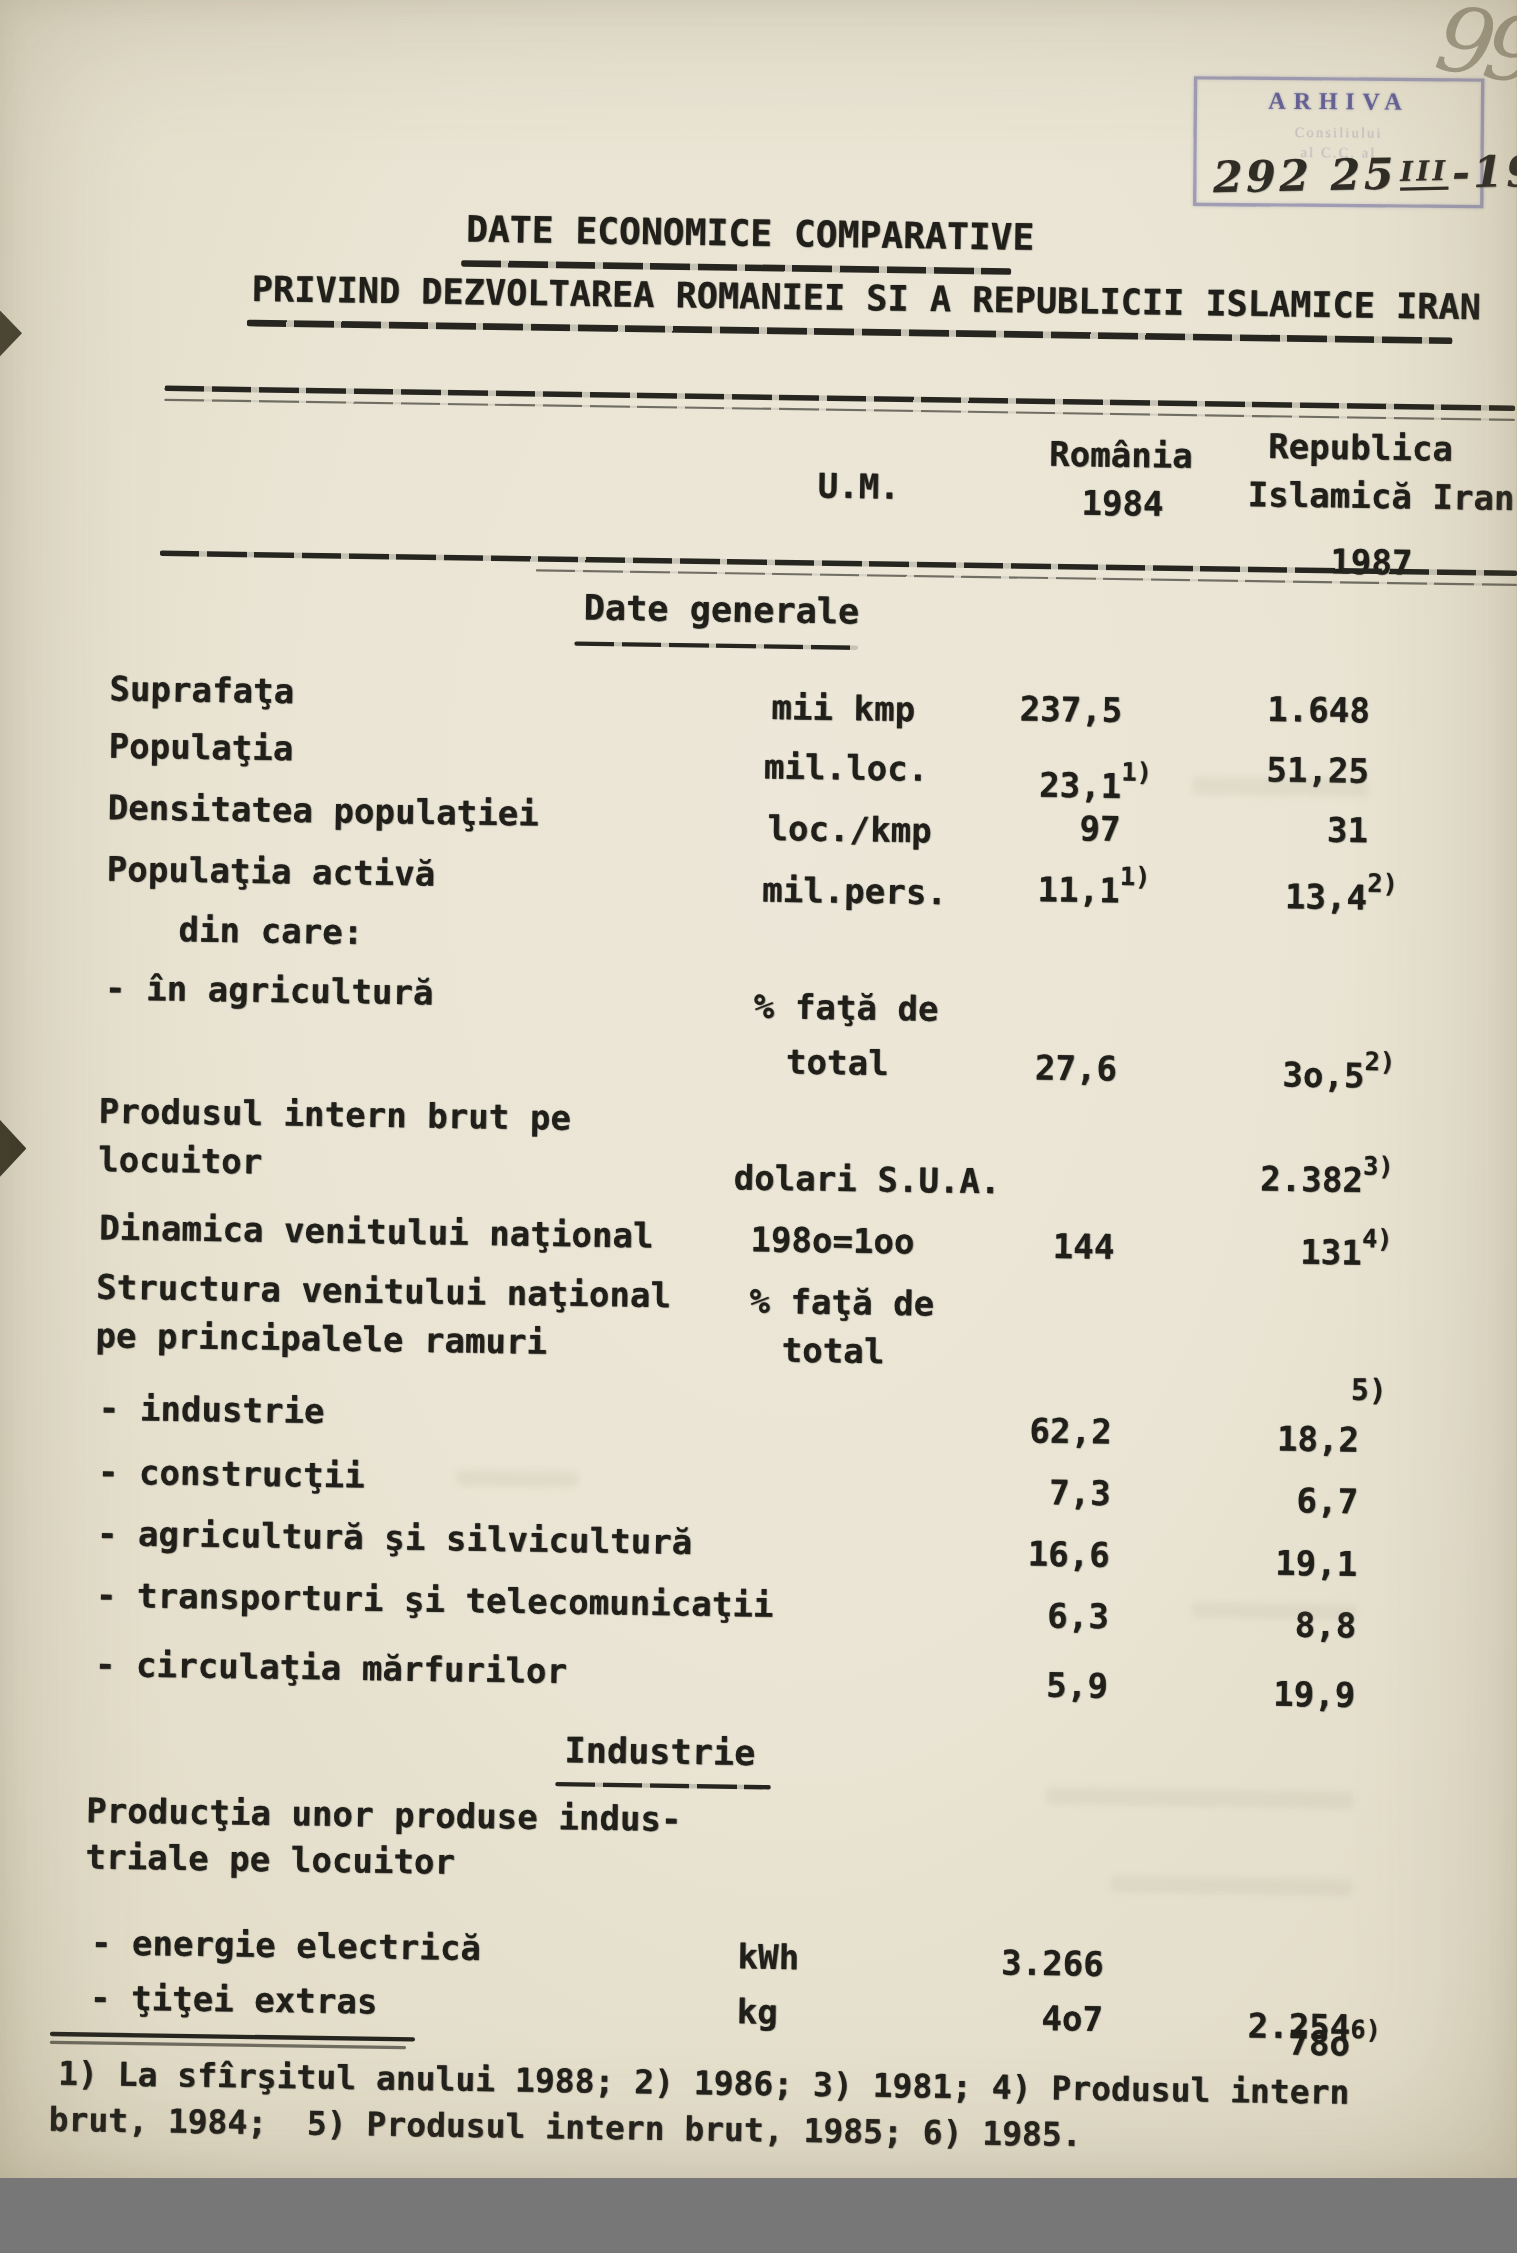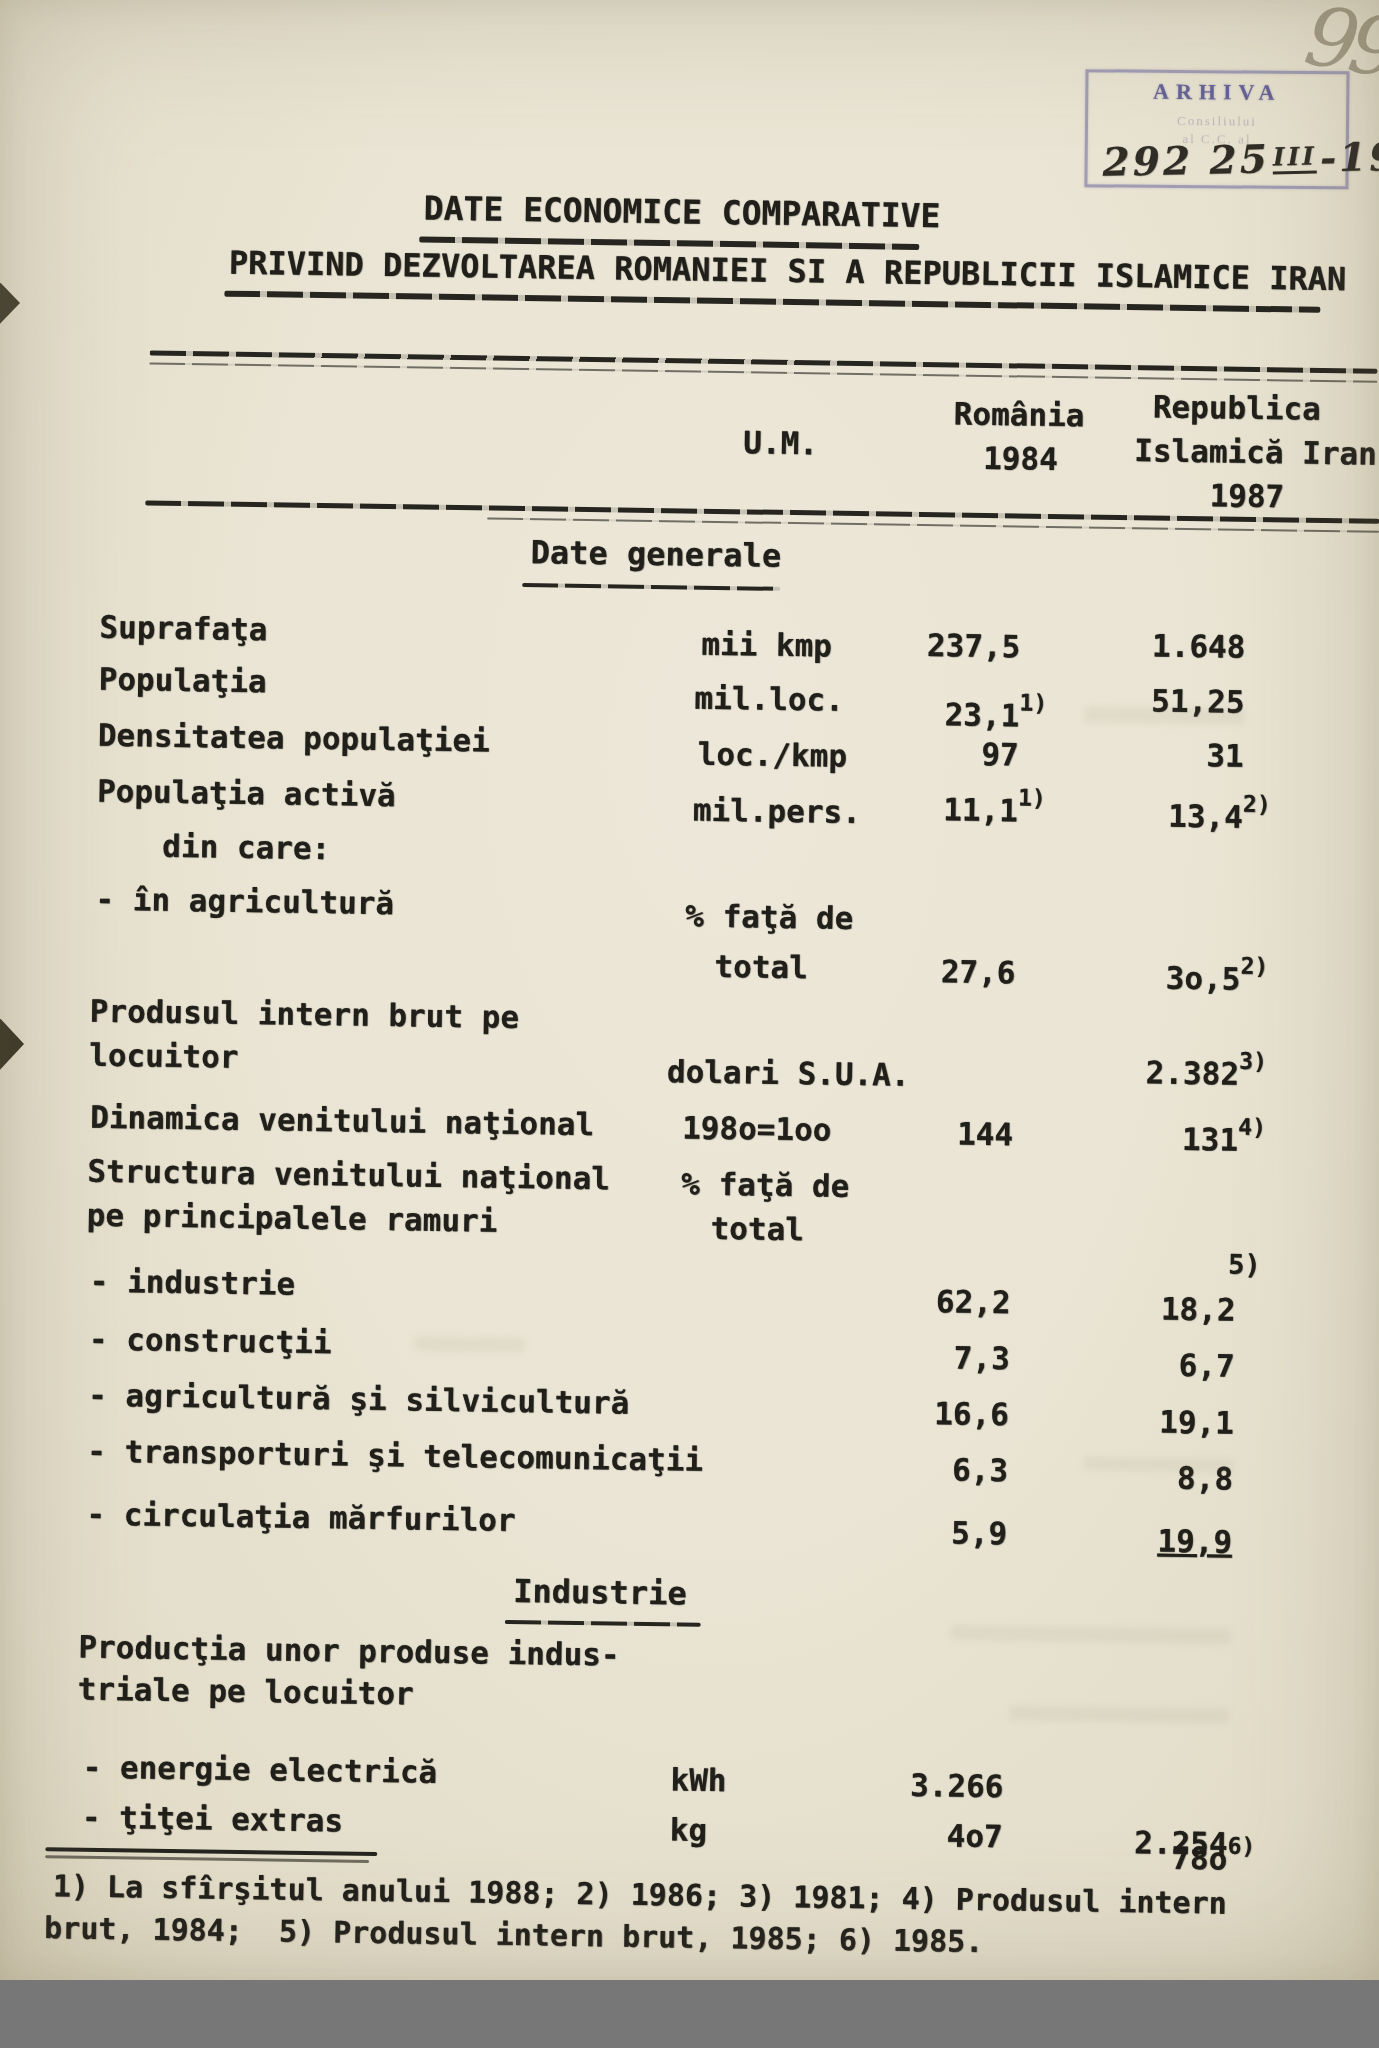--- a/index.html
+++ b/index.html
@@ -86,21 +86,21 @@
     <div class="rule" style="left:214px;top:297px;width:1096px;height:6px;"></div>
 
     <div class="rule" style="left:140px;top:358px;width:1228px;height:5px;"></div>
     <div class="rule echo" style="left:140px;top:370px;width:1228px;height:2px;"></div>
 
     <div class="t" style="left:735px;top:424px;">U.M.</div>
     <div class="t" style="left:945px;top:392px;">România</div>
     <div class="t" style="left:975px;top:436px;">1984</div>
     <div class="t" style="left:1144px;top:382px;">Republica</div>
     <div class="t" style="left:1126px;top:426px;">Islamică Iran</div>
-    <div class="t" style="left:1202px;top:470px;">1987</div>
+    <div class="t" style="left:1202px;top:486px;">1987</div>
 
     <div class="rule" style="left:138px;top:508px;width:1234px;height:5px;"></div>
     <div class="rule echo" style="left:480px;top:520px;width:892px;height:2px;"></div>
 
     <div class="t" style="left:524px;top:536px;font-size:32px;">Date generale</div>
     <div class="rule" style="left:516px;top:585px;width:258px;height:4px;"></div>
 
     <div class="t" style="left:94px;top:618px;">Suprafaţa</div>
     <div class="t" style="left:696px;top:626px;">mii kmp</div>
     <div class="t val ro" style="top:624px;"><span>237,5</span></div>
@@ -156,21 +156,21 @@
     <div class="t" style="left:94px;top:1386px;">- agricultură şi silvicultură</div>
     <div class="t val ro" style="top:1392px;"><span>16,6</span></div>
     <div class="t val ir" style="top:1397px;"><span>19,1</span></div>
 
     <div class="t" style="left:94px;top:1442px;">- transporturi şi telecomunicaţii</div>
     <div class="t val ro" style="top:1448px;"><span>6,3</span></div>
     <div class="t val ir" style="top:1453px;"><span>8,8</span></div>
 
     <div class="t" style="left:94px;top:1505px;">- circulaţia mărfurilor</div>
     <div class="t val ro" style="top:1511px;"><span>5,9</span></div>
-    <div class="t val ir" style="top:1516px;text-decoration:underline;"><span>19,9</span></div>
+    <div class="t val ir" style="top:1516px;"><span>19,9</span></div>
 
     <div class="t" style="left:522px;top:1575px;font-size:32px;">Industrie</div>
     <div class="rule" style="left:514px;top:1622px;width:196px;height:4px;"></div>
 
     <div class="t" style="left:88px;top:1638px;">Producţia unor produse indus-</div>
     <div class="t" style="left:88px;top:1680px;">triale pe locuitor</div>
 
     <div class="t" style="left:94px;top:1758px;">- energie electrică</div>
     <div class="t" style="left:682px;top:1762px;">kWh</div>
     <div class="t val ro" style="top:1764px;"><span>3.266</span></div>

